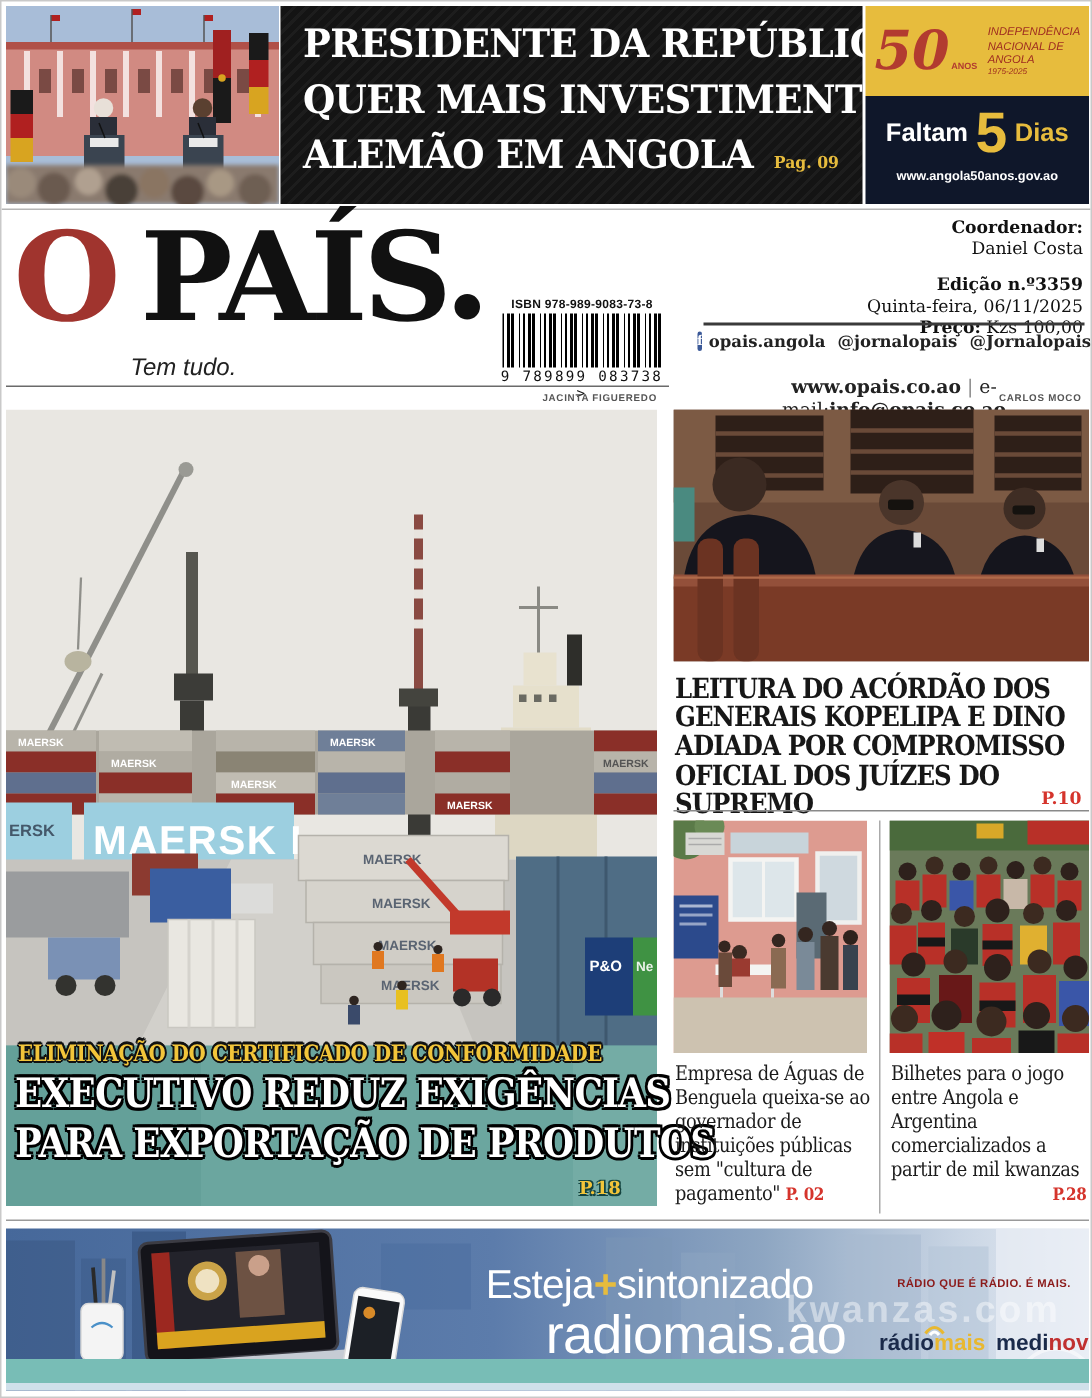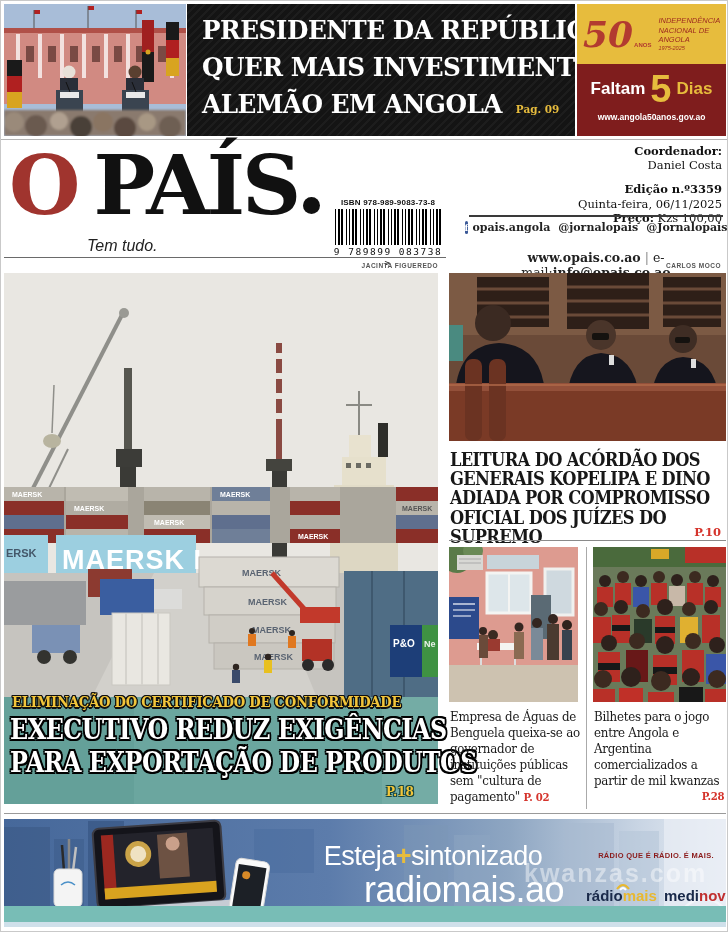--- a/index.html
+++ b/index.html
@@ -16,21 +16,21 @@
      padding:8px 0 0 15px;box-sizing:border-box;}
   .bh-line{font-family:"DejaVu Serif",serif;font-weight:bold;color:#fff;font-size:26px;line-height:1.42;
      letter-spacing:-.5px;transform:scaleX(.95);transform-origin:0 0;white-space:nowrap;}
   .bh-ref{color:#e7bc3d;font-size:11px;font-weight:bold;letter-spacing:0;margin-left:6px;}
   .countdown{left:576px;top:3px;width:149px;height:132px;}
   .cd-top{height:60px;background:#e7bc3d;display:flex;align-items:center;padding:0 6px;box-sizing:border-box;}
   .cd-50{font-family:"DejaVu Serif",serif;font-weight:bold;font-style:italic;font-size:36px;color:#b23b30;line-height:1;}
   .cd-anos{font-size:6px;font-weight:bold;color:#b23b30;margin-left:1px;}
   .cd-titles{margin-left:7px;color:#9e2b20;font-weight:normal;font-size:7.5px;line-height:1.3;font-style:italic;}
   .cd-years{font-size:5.5px;color:#a03020;}
-  .cd-bottom{height:72px;background:#7f1d1d;text-align:center;padding-top:8px;box-sizing:border-box;}
+  .cd-bottom{height:72px;background:#0f172a;text-align:center;padding-top:8px;box-sizing:border-box;}
   .cd-row{display:flex;justify-content:center;align-items:center;}
   .cd-faltam{color:#fff;font-weight:bold;font-size:17px;}
   .cd-5{color:#e7bc3d;font-weight:bold;font-size:38px;line-height:.9;margin:0 5px;}
   .cd-dias{color:#e7bc3d;font-weight:bold;font-size:17px;}
   .cd-url{color:#fff;font-weight:bold;font-size:8.5px;margin-top:6px;}
 
   
   .logo{left:8px;top:146px;font-family:"DejaVu Serif",serif;font-weight:bold;font-size:82px;
         line-height:.95;letter-spacing:-3px;white-space:nowrap;}
   .logo-o{color:#a0342e;}

